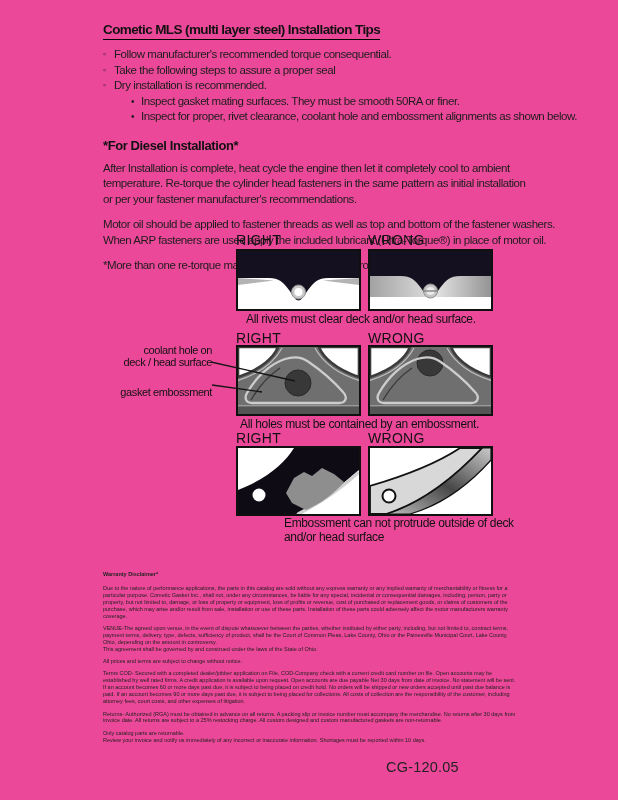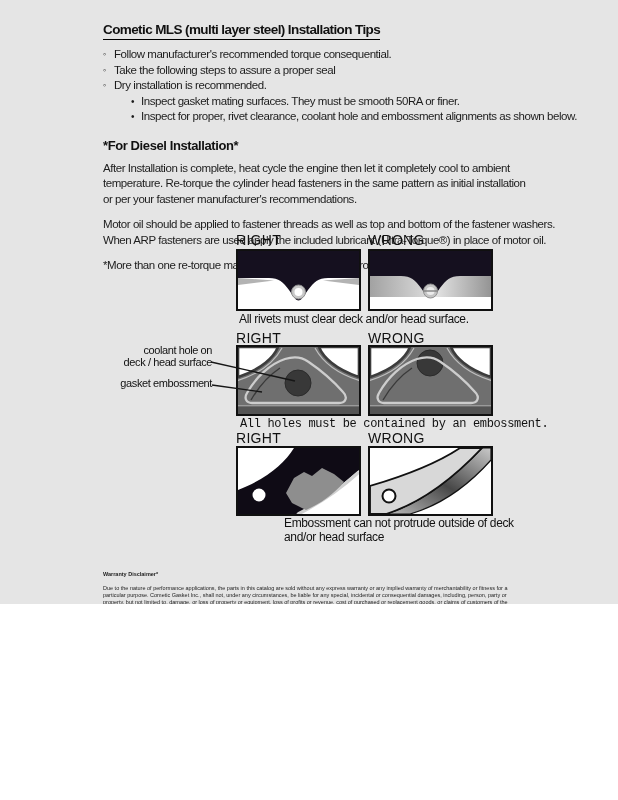--- a/index.html
+++ b/index.html
@@ -1,16 +1,16 @@
 <!DOCTYPE html>
 <html><head>
 <meta charset="utf-8">
 <style>
   html,body { margin:0; padding:0; background:#fff; }
-  .page { position:relative; width:618px; height:604px; background:#e5e5e5; overflow:hidden;
+  .page { position:relative; width:618px; height:800px; background:#ec4899; overflow:hidden;
           font-family:"Liberation Sans","DejaVu Sans",sans-serif; color:#1c1c1c; }
 
   
   #intro { position:absolute; left:103px; top:20px; width:480px; }
   .title { font-size:13.5px; font-weight:bold; letter-spacing:-0.6px; display:inline-block;
            border-bottom:1.6px solid #000; padding-bottom:2px; margin-bottom:7px; color:#111; }
   .bullet { white-space:nowrap; font-size:11.5px; letter-spacing:-0.45px; line-height:15.5px; }
   .bullet .g { display:inline-block; width:11px; font-size:9px; vertical-align:1px; }
   .bullet.sub { margin-left:28px; }
   .bullet.sub .g { width:10px; font-size:10px; vertical-align:0; }
@@ -88,28 +88,28 @@
       </defs>
       <rect x="0" y="0" width="121" height="58" fill="#ffffff"></rect>
       <rect x="0" y="25" width="121" height="21" fill="url(#g-deck)"></rect>
       <path d="M0,0 H121 V25 L90,25 C80,25 76,29 70,37 C65,44.5 63,47.5 60.5,47.5 C58,47.5 56,44.5 51,37 C45,29 41,25 31,25 L0,25 Z" fill="#15101f"></path>
       <rect x="0" y="46" width="121" height="12" fill="#ffffff"></rect>
       <circle cx="60.5" cy="40" r="7" fill="#c4c4c4" stroke="#8f8f8f" stroke-width="1"></circle>
       <circle cx="60.5" cy="40" r="4" fill="#ececec"></circle>
       <line x1="53.5" y1="40" x2="67.5" y2="40" stroke="#7a7a7a" stroke-width="1.3"></line>
     </svg>
   </div>
-  <div class="caption" style="left:239px; top:313px;">All rivets must clear deck and/or head surface.</div>
+  <div class="caption" style="left:246px; top:313px;">All rivets must clear deck and/or head surface.</div>
 
   <div class="fig-label" style="left:236px; top:330px;">RIGHT</div>
   <div class="fig-label" style="left:368px; top:330px;">WRONG</div>
 
   <div class="side-label" style="left:107px; top:344px;">coolant hole on
 deck / head surface</div>
-  <div class="side-label" style="left:107px; top:377px;">gasket embossment</div>
+  <div class="side-label" style="left:107px; top:386px;">gasket embossment</div>
 
   <div class="fig-box" style="left:236px; top:345px; height:71px;">
     <svg width="121" height="67" viewBox="0 0 121 67">
       <rect x="0" y="0" width="121" height="67" fill="#6f6f6f"></rect>
       <path d="M0,0 L40,0 C36,10 24,22 0,30 Z" fill="#ffffff" stroke="#3c3c3c" stroke-width="2.6"></path>
       <path d="M121,0 L81,0 C85,10 97,22 121,30 Z" fill="#ffffff" stroke="#3c3c3c" stroke-width="2.6"></path>
       <path d="M0,33.5 C25,25.5 38,12 44,1" fill="none" stroke="#c0c0c0" stroke-width="1.2"></path>
       <path d="M121,33.5 C96,25.5 83,12 77,1" fill="none" stroke="#c0c0c0" stroke-width="1.2"></path>
       <line x1="0" y1="58.5" x2="121" y2="58.5" stroke="#9a9a9a" stroke-width="1"></line>
       <rect x="0" y="60" width="121" height="7" fill="#545454"></rect>
@@ -129,21 +129,21 @@
       <rect x="0" y="60" width="121" height="7" fill="#545454"></rect>
       <circle cx="60" cy="16" r="13" fill="#383838" stroke="#2b2b2b" stroke-width="1"></circle>
       <path d="M14,56 C8,56 6,51 9,46 C18,30 32,17 47,12 C55,9.5 63,9.5 70,14.5 C84,24 98,37 105,45 C110,50 108,56 101,56 Z" fill="none" stroke="#cdcdcd" stroke-width="2.3"></path>
       <path d="M13,53 C20,41 30,29 42,21" fill="none" stroke="#3a3a3a" stroke-width="1.4"></path>
     </svg>
   </div>
   <svg id="leader-lines" width="430" height="80" viewBox="0 0 430 80">
     <line x1="106" y1="22" x2="190" y2="41" stroke="#161616" stroke-width="1.3"></line>
     <line x1="107" y1="45" x2="157" y2="52" stroke="#161616" stroke-width="1.3"></line>
   </svg>
-  <div class="caption" style="left:240px; top:418px;font-family:Liberation Mono, monospace;">All holes must be contained by an embossment.</div>
+  <div class="caption" style="left:240px; top:418px;">All holes must be contained by an embossment.</div>
 
   <div class="fig-label" style="left:236px; top:430px;">RIGHT</div>
   <div class="fig-label" style="left:368px; top:430px;">WRONG</div>
 
   <div class="fig-box" style="left:236px; top:446px; height:70px;">
     <svg width="121" height="66" viewBox="0 0 121 66">
       <rect x="0" y="0" width="121" height="66" fill="#ffffff"></rect>
       <path d="M0,42 C28,31 46,16 56,0 L121,0 L121,22 C97,43 76,57 58,66 L0,66 Z" fill="#0f0b15"></path>
       <path d="M60,66 C78,57 99,44 121,24" fill="none" stroke="#d0d0d0" stroke-width="3.4"></path>
       <path d="M48,45 L56,30 L66,24 L74,28 L84,20 L96,26 L106,34 C96,46 82,56 68,62 L54,55 Z" fill="#8e8e8e"></path>

